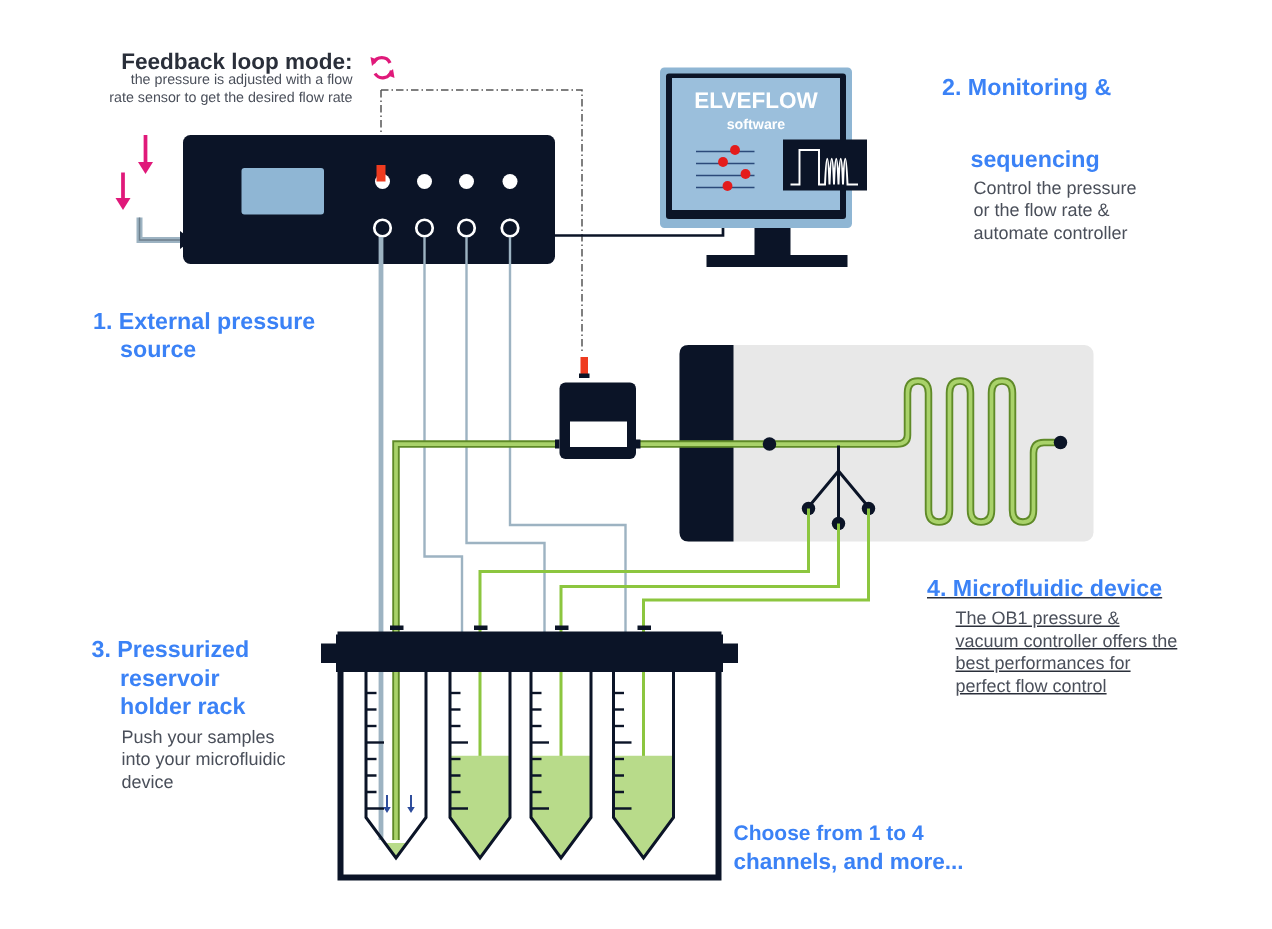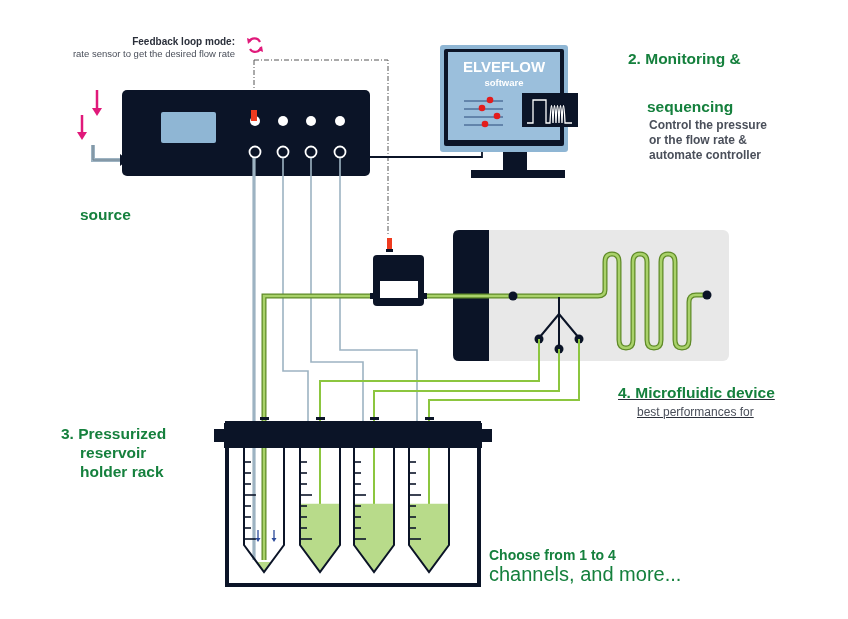--- a/index.html
+++ b/index.html
@@ -1,21 +1,21 @@
 <!DOCTYPE html>
 <html><head>
 <meta charset="utf-8">
 <style>
   html, body { margin: 0; padding: 0; background: #ffffff; }
   body { width: 848px; height: 619px; position: relative; overflow: hidden; font-family: "Liberation Sans", sans-serif; }
   #diagram { position: absolute; left: 0; top: 0; }
   .label { position: absolute; color: #2a2f3a; }
-  .h { font-size: 15.5px; font-weight: bold; color: #15803d; line-height: 19px; }
+  .h { font-size: 15.5px; font-weight: bold; color: #3b82f6; line-height: 19px; }
   .p { font-size: 12px; color: #4a4f5a; line-height: 15px; }
-  .fb-title { font-size: 10px; font-weight: bold; color: #2a2f3a; text-align: right; line-height: 12px; }
+  .fb-title { font-size: 15px; font-weight: bold; color: #2a2f3a; text-align: right; line-height: 12px; }
   .fb-text { font-size: 9.5px; color: #4a4f5a; text-align: right; line-height: 12px; }
   .svgtext { font-family: "Liberation Sans", sans-serif; }
 </style>
 </head>
 <body>
 
 <svg id="diagram" width="848" height="619" viewBox="0 0 848 619" xmlns="http://www.w3.org/2000/svg">
 
   <path d="M254 60 L254 110 M254 60 L388 60 L388 235" fill="none" stroke="#555" stroke-width="1" stroke-dasharray="5,2,1,2"></path>
 
@@ -183,46 +183,56 @@
   <g>
     <line x1="258" y1="530" x2="258" y2="539" stroke="#2b4a9a" stroke-width="1.3"></line>
     <polygon points="255.5,538 260.5,538 258,542" fill="#2b4a9a"></polygon>
     <line x1="274" y1="530" x2="274" y2="539" stroke="#2b4a9a" stroke-width="1.3"></line>
     <polygon points="271.5,538 276.5,538 274,542" fill="#2b4a9a"></polygon>
   </g>
 </svg>
 
 <div class="label" style="left:10px; top:36px; width:225px;">
   <div class="fb-title">Feedback loop mode:</div>
+  <div class="fb-text">the pressure is adjusted with a flow</div>
   <div class="fb-text">rate sensor to get the desired flow rate</div>
 </div>
 
 <div class="label" style="left:628px; top:49px;">
   <div class="h">2. Monitoring &amp;</div>
   <div class="h" style="padding-left:19px;margin-top:29px;">sequencing</div>
-  <div style="padding-left:21px; margin-top:2px;font-weight:bold;">
+  <div style="padding-left:21px; margin-top:2px;">
     <div class="p">Control the pressure</div>
     <div class="p">or the flow rate &amp;</div>
     <div class="p">automate controller</div>
   </div>
 </div>
 
 <div class="label" style="left:62px; top:205px;">
+  <div class="h">1. External pressure</div>
   <div class="h" style="padding-left:18px;">source</div>
 </div>
 
 <div class="label" style="left:618px; top:383px;text-decoration:underline;">
   <div class="h">4. Microfluidic device</div>
   <div style="padding-left:19px; margin-top:3px;">
+    <div class="p">The OB1 pressure &amp;</div>
+    <div class="p">vacuum controller offers the</div>
     <div class="p">best performances for</div>
+    <div class="p">perfect flow control</div>
   </div>
 </div>
 
 <div class="label" style="left:61px; top:424px;">
   <div class="h">3. Pressurized</div>
   <div class="h" style="padding-left:19px;">reservoir</div>
   <div class="h" style="padding-left:19px;">holder rack</div>
+  <div style="padding-left:20px; margin-top:3px;">
+    <div class="p">Push your samples</div>
+    <div class="p">into your microfluidic</div>
+    <div class="p">device</div>
+  </div>
 </div>
 
 <div class="label" style="left:489px; top:546px;">
   <div class="h" style="font-size:14px; font-weight:bold;">Choose from 1 to 4</div>
-  <div class="h" style="font-size:20px; font-weight:normal;">channels, and more...</div>
+  <div class="h" style="font-size:15px; font-weight:bold;">channels, and more...</div>
 </div>
 
 </body></html>

